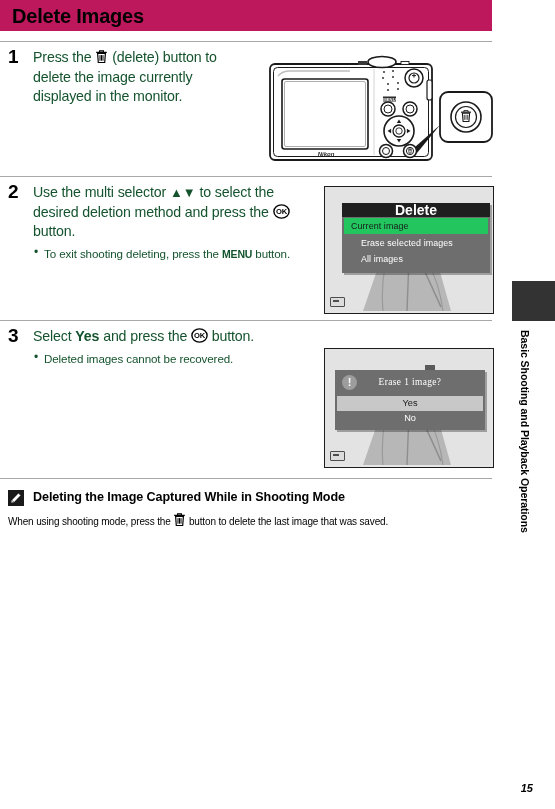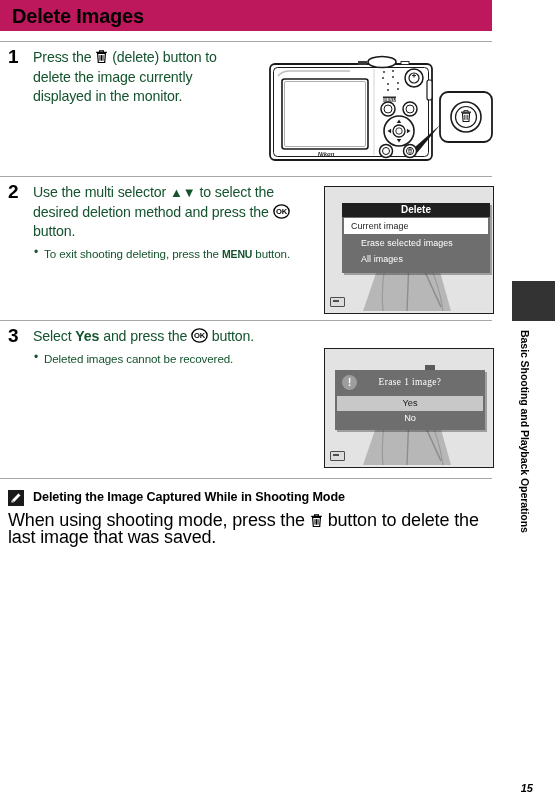--- a/index.html
+++ b/index.html
@@ -128,21 +128,21 @@
   }
   .note-icon svg { display: block; }
   .note-title {
     position: absolute;
     font-size: 12.6px;
     font-weight: bold;
     letter-spacing: -0.1px;
   }
   .note-text {
     position: absolute;
-    font-size: 18px;
+    font-size: 10px;
     line-height: 16.5px;
     letter-spacing: -0.15px;
     width: 478px;
   }
 
   
   .camera-wrap { position: absolute; }
 
   
   .screen {
@@ -179,35 +179,35 @@
     left: 17px;
     top: 16px;
     width: 148px;
     background: #6e6e6e;
     box-shadow: 2px 2px 0 rgba(30,30,30,0.35);
   }
   .menu-head {
     background: #1f1f1f;
     color: #fff;
     text-align: center;
-    font-size: 10px;
+    font-size: 14px;
     font-weight: bold;
     line-height: 14px;
     height: 14px;
   }
   .menu-item {
     color: #fff;
     font-size: 8.9px;
     line-height: 16px;
     height: 16px;
     padding-left: 19px;
     letter-spacing: 0.1px;
   }
   .menu-item.selected {
-    background: #ffffff;
+    background: #22c55e;
     color: #1a1a1a;
     margin: 1px 2px 1px 2px;
     padding-left: 7px;
   }
 
   
   .dialog {
     position: absolute;
     left: 10px;
     top: 21px;

